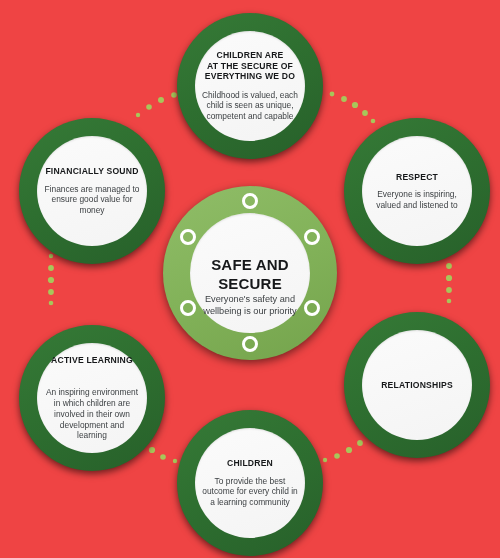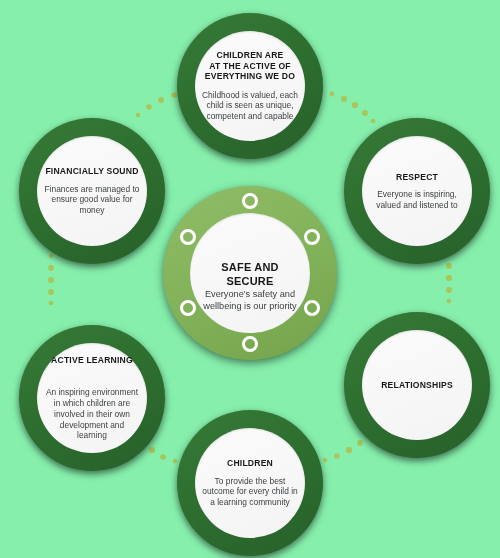--- a/index.html
+++ b/index.html
@@ -4,21 +4,21 @@
 <style>
   html, body {
     margin: 0;
     padding: 0;
     background: #000000;
   }
   #stage {
     position: relative;
     width: 500px;
     height: 558px;
-    background: #86efac;
+    background: #ef4444;
     overflow: hidden;
     font-family: "Liberation Sans", sans-serif;
   }
   #svg-layer {
     position: absolute;
     left: 0;
     top: 0;
     width: 500px;
     height: 558px;
   }
@@ -86,21 +86,21 @@
     background-image: linear-gradient(155deg, #90bd68 0%, #82b259 50%, #74a34c 100%);
     box-shadow: 0 3px 9px rgba(0,0,0,0.5);
   }
   #node-centre .node-inner {
     width: 120px;
     height: 120px;
     left: 27px;
     top: 27px;
     padding: 4px 8px;
   }
-  #node-centre .node-title { font-size: 11px; margin-top: 28px; }
+  #node-centre .node-title { font-size: 15px; margin-top: 28px; }
   #node-centre .node-body { font-size: 9.2px; margin-top: 1px; }
 
   .marker {
     position: absolute;
     width: 16px;
     height: 16px;
     border-radius: 50%;
     border: 3px solid #ffffff;
     box-sizing: border-box;
     background: transparent;
@@ -159,21 +159,21 @@
       <circle cx="51" cy="280" r="3.1" fill="#a8c65a"></circle>
       <circle cx="51" cy="292" r="2.9" fill="#a8c65a"></circle>
       <circle cx="51" cy="303" r="2.3" fill="#a8c65a"></circle>
     </g>
   </svg>
 
   <div class="node node-outer sat" id="node-children">
     <div class="node-inner">
       <div class="node-title">
         <div>CHILDREN ARE</div>
-        <div>AT THE ACTIVE OF</div>
+        <div>AT THE SECURE OF</div>
         <div>EVERYTHING WE DO</div>
       </div>
       <div class="node-body">Childhood is valued, each child is seen as unique, competent and capable</div>
     </div>
   </div>
 
   <div class="node node-outer sat" id="node-respect">
     <div class="node-inner">
       <div class="node-title">RESPECT</div>
       <div class="node-body">Everyone is inspiring, valued and listened to</div>

